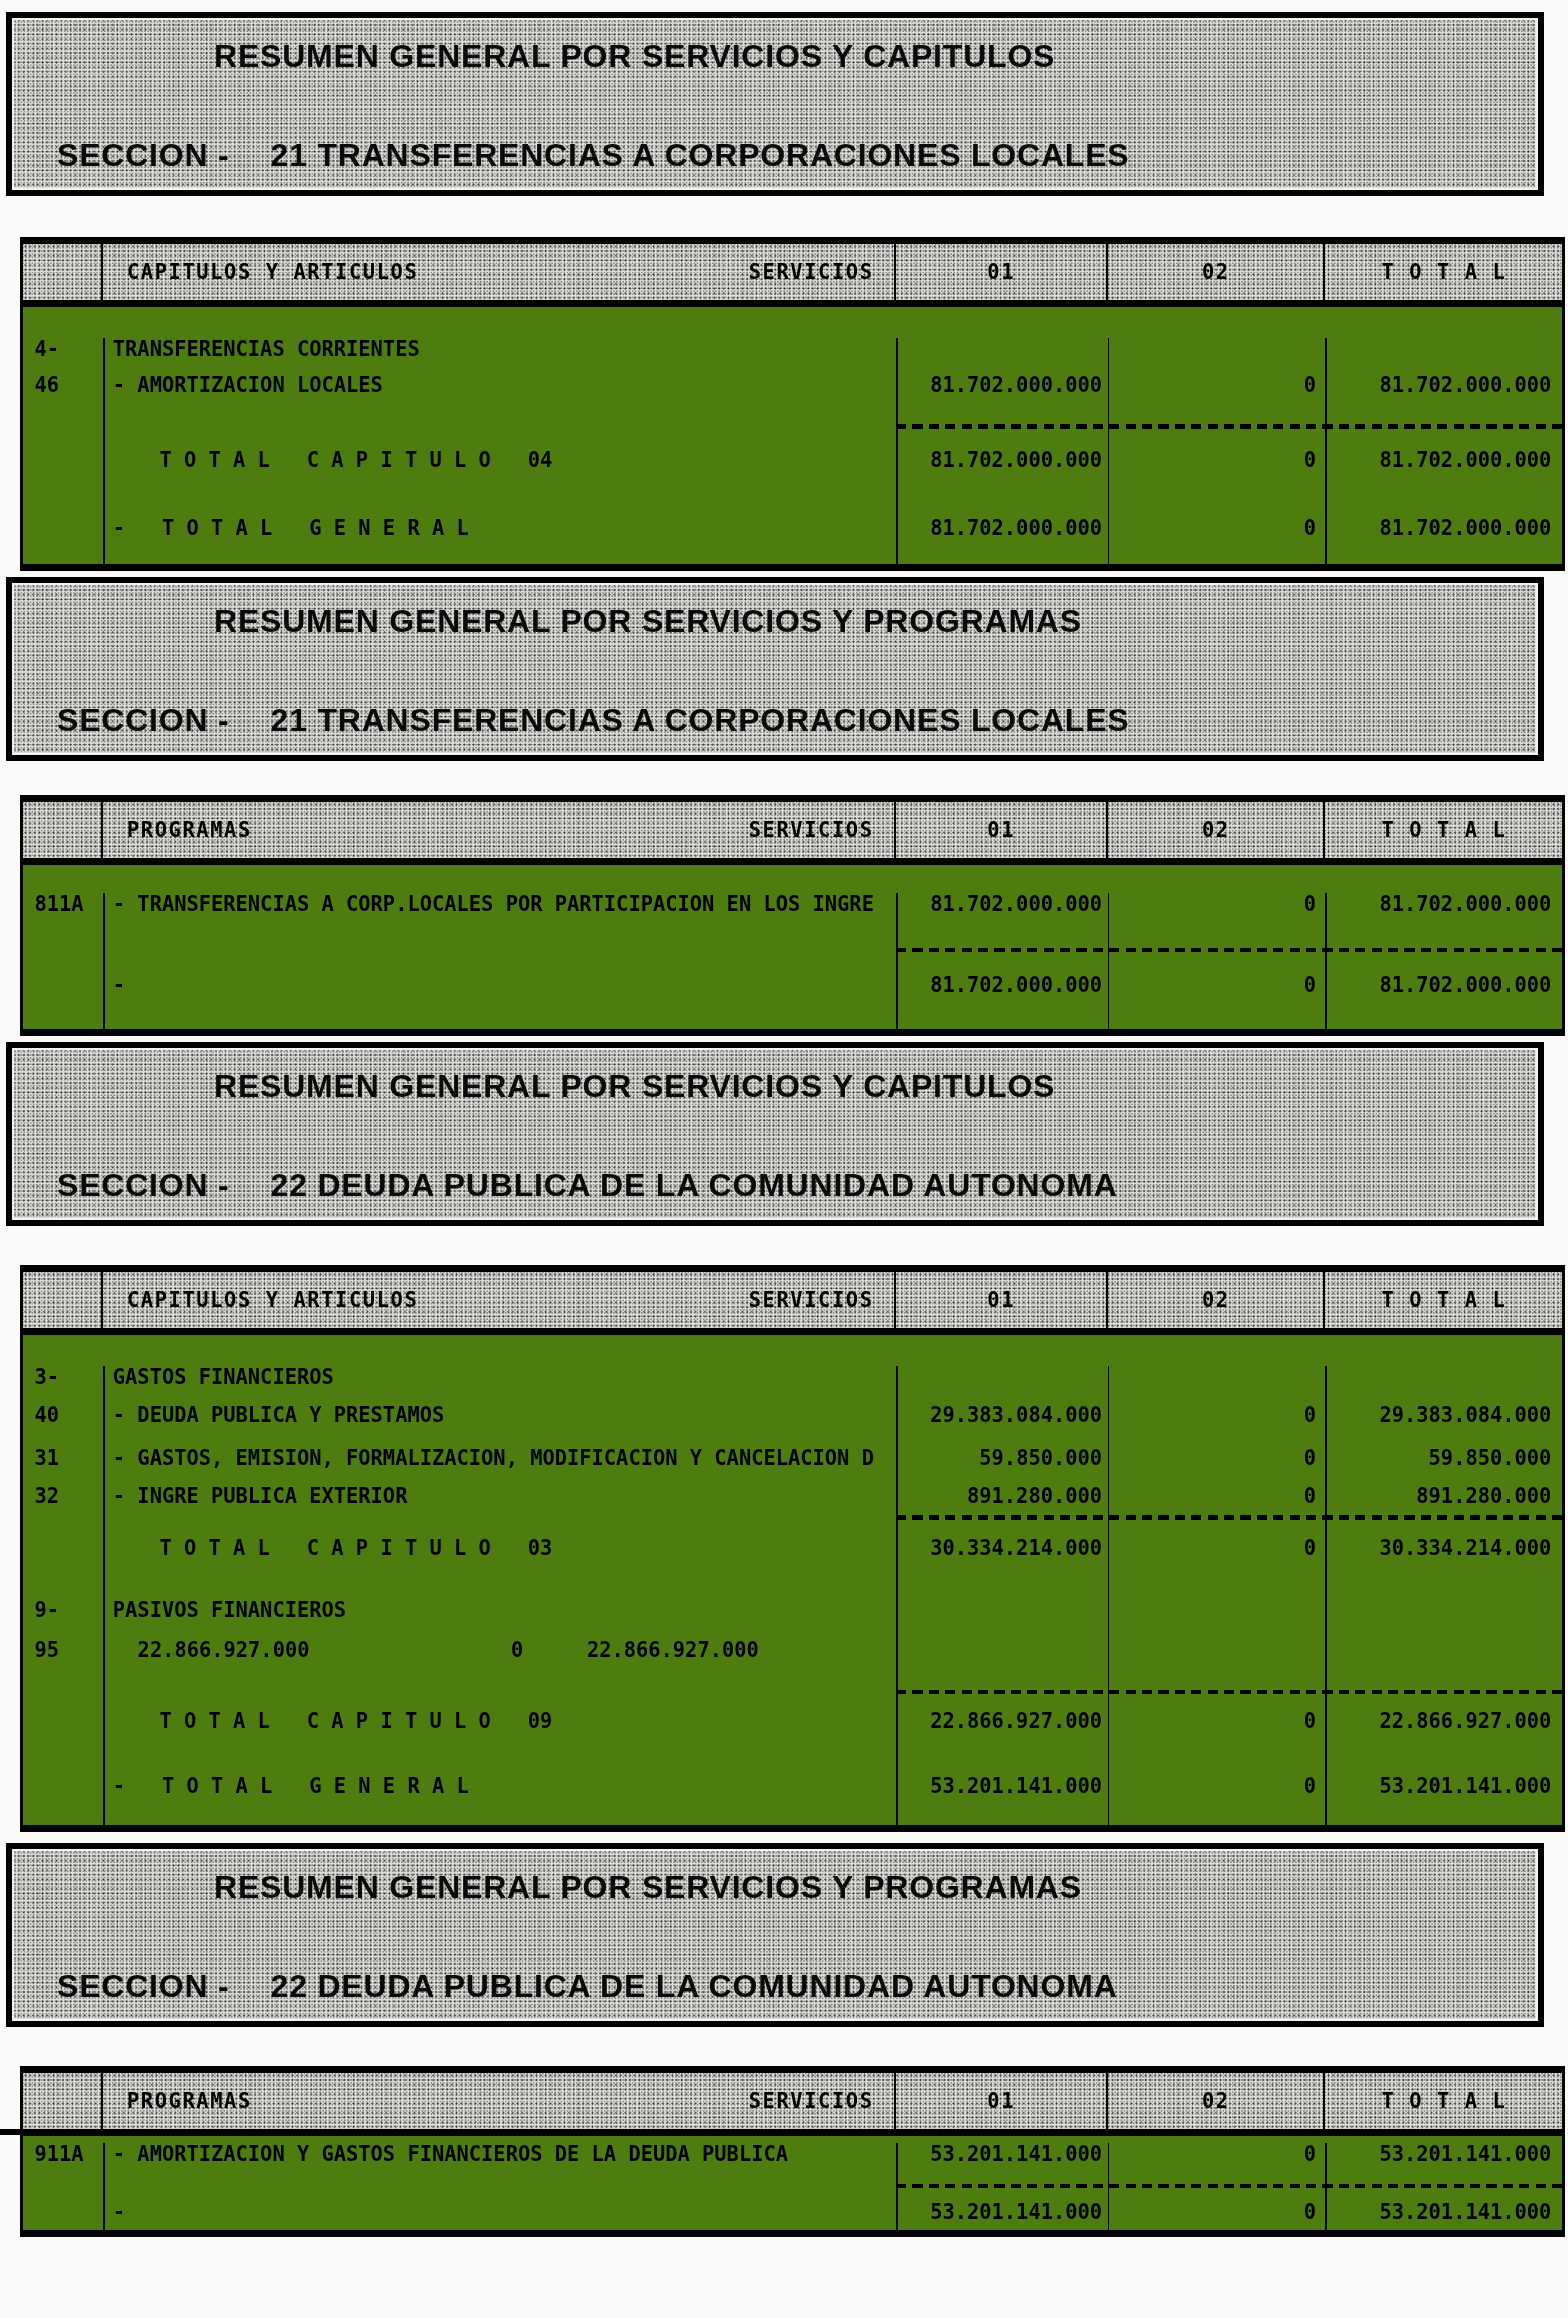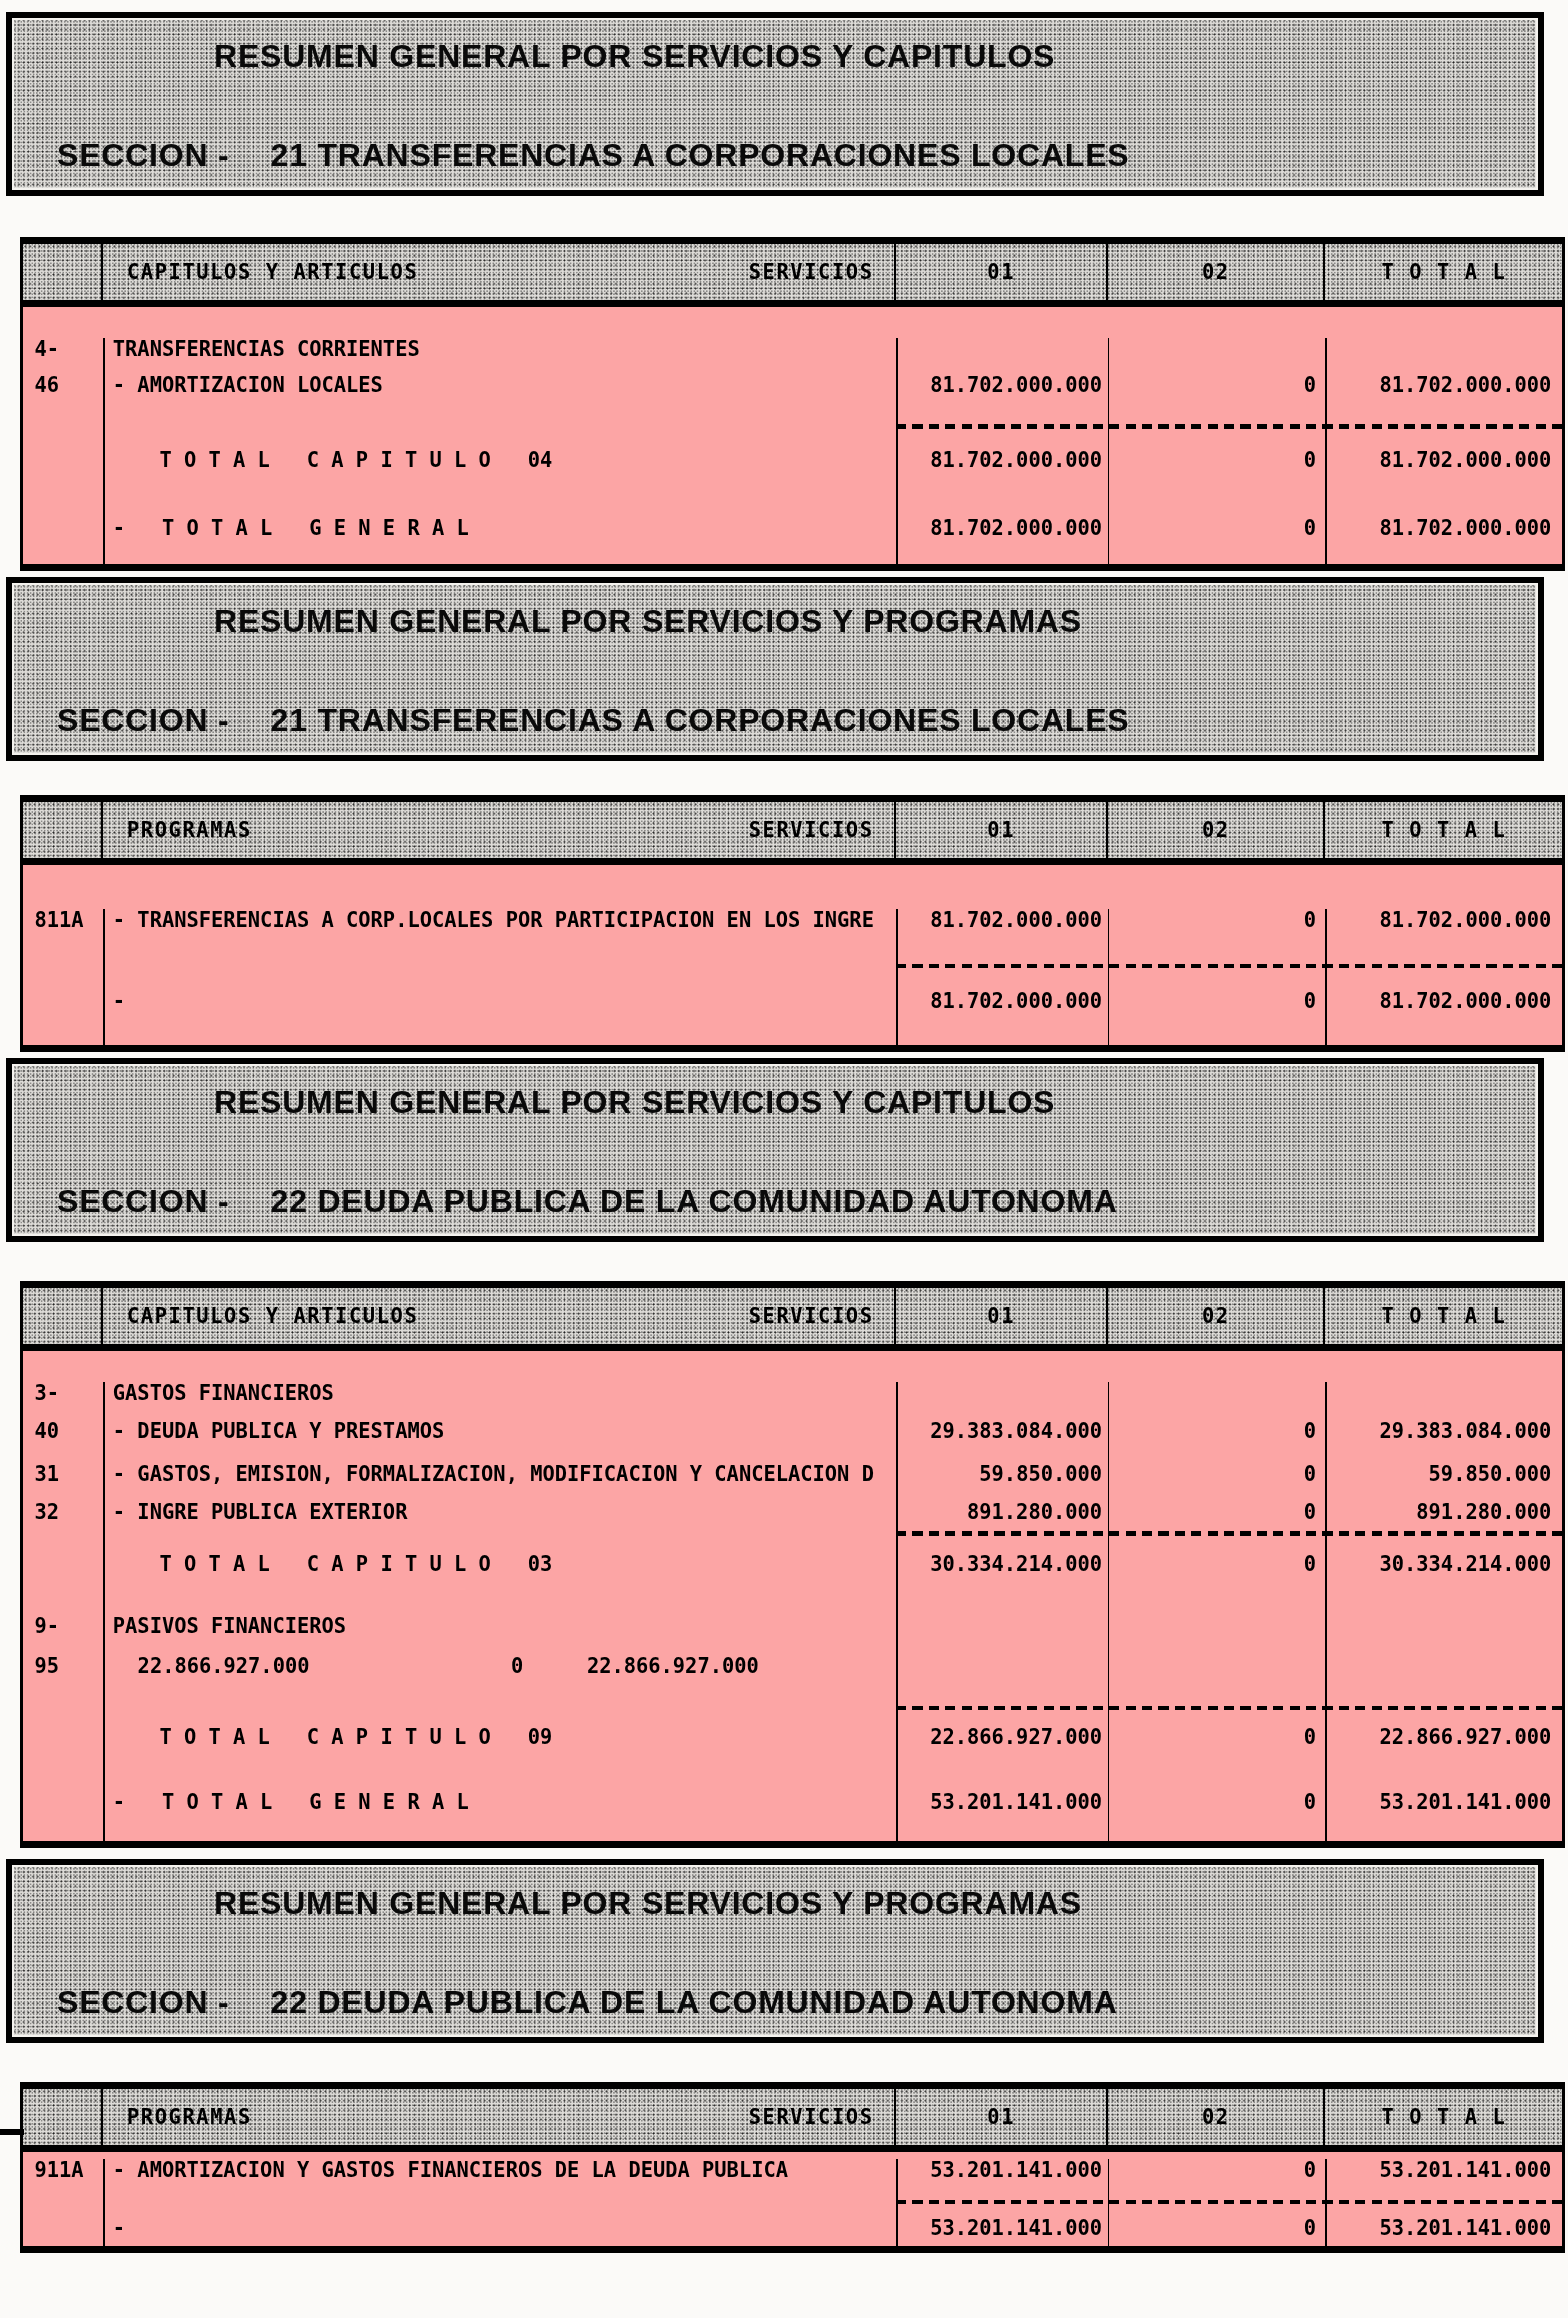--- a/index.html
+++ b/index.html
@@ -42,21 +42,21 @@
     white-space: pre;
   }
   .banner-seccion .sec-value { margin-left: 41px; }
   
   .table {
     margin-left: 20.4px;
     width: 1545px;
     border: 3.1px solid #000;
     border-top-width: 7.8px;
     border-bottom-width: 7.8px;
-    background: #fca5a5;
+    background: #4d7c0f;
   }
   .thead {
     display: flex; height: 63px;
     border-bottom: 7.8px solid #000;
   }
   .th {
     display: flex; align-items: center;
     font-size: 20.4px; font-weight: 700; letter-spacing: 1.6px;
     border-right: 2.3px solid #000;
     white-space: pre;
@@ -88,21 +88,21 @@
     background: repeating-linear-gradient(90deg, #000 0 10.2px, rgba(0,0,0,0) 10.2px 16.4px);
     position: relative; z-index: 2;
   }
   
   .mt8  { margin-top: 6.3px; }   .mt14 { margin-top: 11px; }
   .mt15 { margin-top: 11.7px; }  .mt16 { margin-top: 12.5px; }
   .mt18 { margin-top: 14px; }  .mt20 { margin-top: 15.7px; }
   .mt22 { margin-top: 17px; }  .mt26 { margin-top: 20.4px; }
   .mt28 { margin-top: 22px; }  .mt30 { margin-top: 7px; }
   .mt34 { margin-top: 27px; }  .mt40 { margin-top: 31px; }
-  .mt44 { margin-top: 34px; }  .mt46 { margin-top: 44px; }
+  .mt44 { margin-top: 34px; }  .mt46 { margin-top: 28px; }
   .mt48 { margin-top: 38px; }  .mt50 { margin-top: 39px; }
   .mt52 { margin-top: 41px; }  .mt56 { margin-top: 44px; }
   .pb8  { padding-bottom: 6.3px; }  .pb30 { padding-bottom: 23.5px; }
   .pb34 { padding-bottom: 27px; } .pb40 { padding-bottom: 31px; }
   .scan-dash {
     position: absolute; left: 0; top: 2129px; width: 23.5px; height: 5.5px; background: #000;
   }
 </style>
 </head>
 <body>

